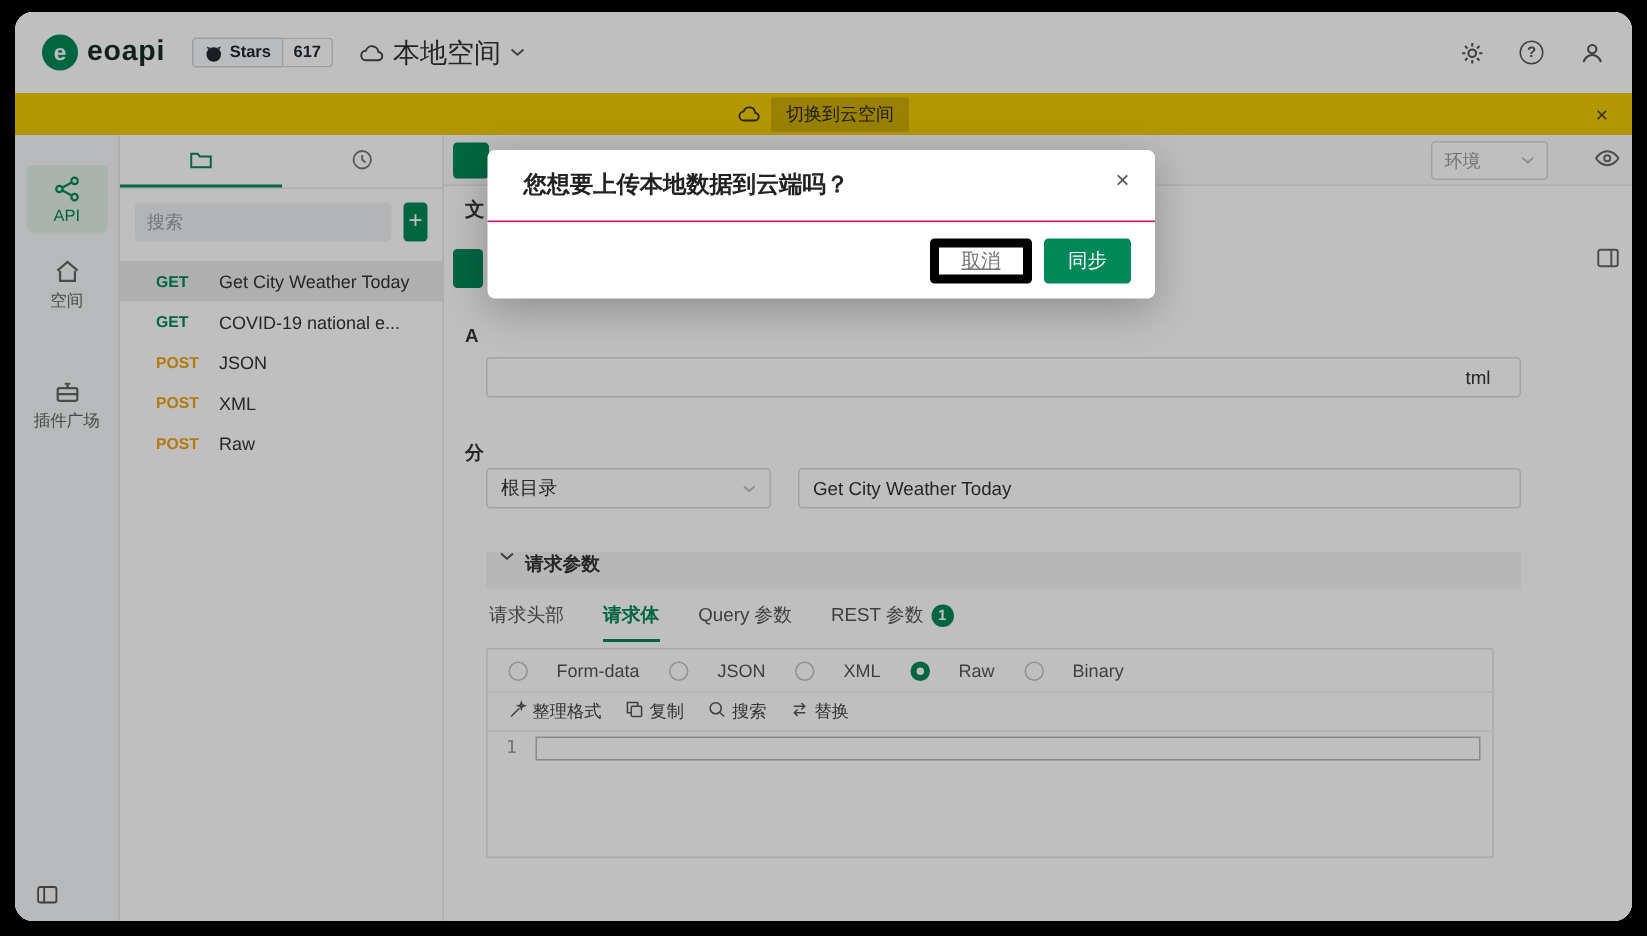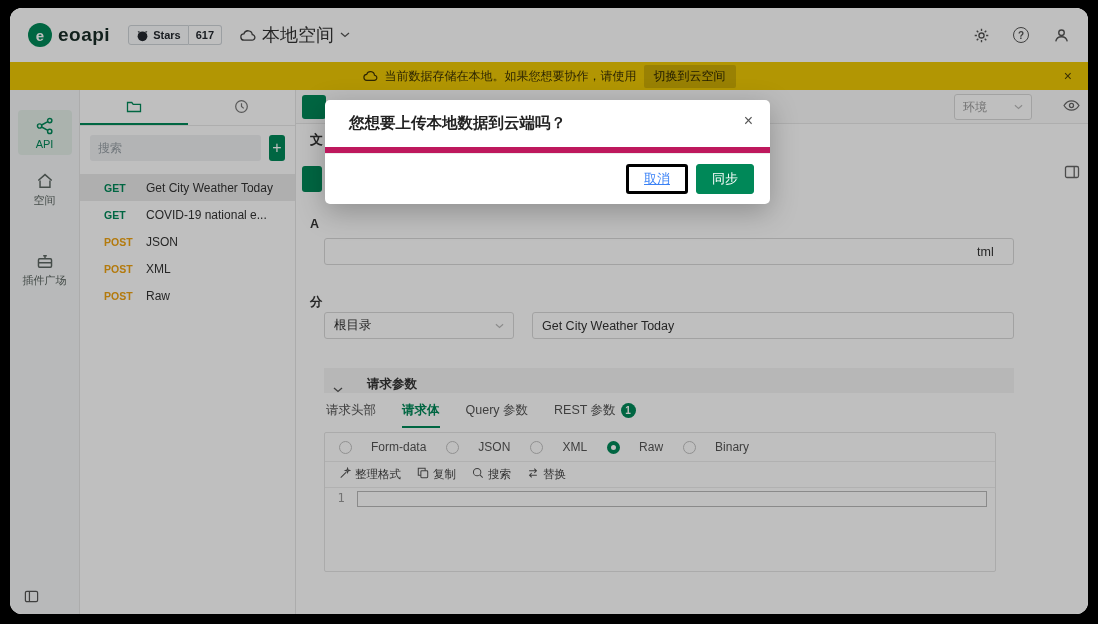--- a/index.html
+++ b/index.html
@@ -80,21 +80,21 @@
     border-radius:3px; background:#fff; font-size:12.5px; color:#333; }
   .url-in span { position:absolute; left:652px; top:6px; }
   .p-grp { position:absolute; left:14px; top:170px; font-size:12.5px; color:#333; font-weight:bold; }
   .grpsel { position:absolute; left:28px; top:188px; width:190px; height:27px; border:1px solid #d9d9d9;
     border-radius:3px; display:flex; align-items:center; justify-content:space-between; padding:0 9px;
     font-size:12.5px; color:#333; cursor:pointer; background:#fff; }
   .grpsel svg { color:#bbb; }
   .name-in { position:absolute; left:236px; top:188px; width:482px; height:27px; border:1px solid #d9d9d9;
     border-radius:3px; padding:0 9px; font-size:12.5px; color:#333; outline:none; }
   .sectbar { position:absolute; left:28px; top:244px; width:690px; height:25px; background:#f4f4f4;
-    display:flex; align-items:flex-end; gap:24px; padding:0 9px; font-size:12.5px; font-weight:bold;
+    display:flex; align-items:flex-start; gap:7px; padding:0 9px; font-size:12.5px; font-weight:bold;
     color:#333; cursor:pointer; }
   .rtabs { position:absolute; left:30px; top:278px; display:flex; align-items:flex-start; gap:26px;
     font-size:12.5px; color:#555; }
   .rtab { padding-bottom:7px; border-bottom:2px solid transparent; cursor:pointer; display:flex; align-items:center; gap:5px; }
   .rtab.active { color:#008858; border-bottom-color:#008858; font-weight:bold; }
   .badge { width:15px; height:15px; border-radius:50%; background:#008858; color:#fff; font-size:10px;
     display:inline-flex; align-items:center; justify-content:center; font-weight:bold; }
   .bodybox { position:absolute; left:28px; top:308px; width:672px; height:140px;
     border:1px solid #e4e4e4; border-radius:2px; display:flex; flex-direction:column; background:#fff; }
   .radios { height:28px; display:flex; align-items:center; gap:20px; padding:0 14px; font-size:12px; color:#555; }
@@ -108,32 +108,32 @@
   .editor { flex:1; display:flex; padding-top:3px; }
   .gutter { width:32px; text-align:center; font-size:12px; color:#999;
     font-family:"DejaVu Sans Mono","Liberation Mono",monospace; }
   .eline { height:16px; flex:1; margin-right:8px; border:1px solid #b9b9b9; background:#fff; cursor:text; }
   .doc-toggle { position:absolute; right:8px; top:40px; color:#666; cursor:pointer; }
 
   
   .mask { position:absolute; inset:0; background:rgba(0,0,0,.25); z-index:40; }
   .modal { position:absolute; left:315px; top:92px; width:445px; background:#fff; border-radius:5px;
     z-index:50; box-shadow:0 8px 28px rgba(0,0,0,.25); }
-  .m-hd { padding:13px 24px; border-bottom:6px solid #be185d; position:relative; }
+  .m-hd { padding:13px 24px; border-bottom:1px solid #be185d; position:relative; }
   .m-title { font-size:15.5px; font-weight:bold; color:#222; }
   .m-x { position:absolute; right:17px; top:12px; font-size:16px; color:#555; cursor:pointer; }
   .m-bd { padding:20px 24px 18px; }
   .m-text { font-size:13.5px; color:#333; line-height:1.4; }
   .alert { margin-top:14px; background:#fffbe6; border:1px solid #ffe58f; border-radius:3px;
     padding:9px 14px; display:flex; align-items:center; gap:9px; font-size:13.5px; color:#4a4a45; }
   .alert-ico { width:15px; height:15px; border-radius:50%; background:#f0b400; color:#fff; font-size:11px;
     font-weight:bold; display:flex; align-items:center; justify-content:center; flex:none; }
   .m-ft { border-top:1px solid #ececec; padding:10px 16px; display:flex; justify-content:flex-end; gap:8px; }
   .btn { height:30px; padding:0 15px; font-size:13px; border-radius:3px; cursor:pointer; }
-  .btn-cancel { background:#fff; border:3px solid #000000; color:#3b82f6;text-decoration:underline; }
+  .btn-cancel { background:#fff; border:6px solid #000000; color:#737373;text-decoration:underline; }
   .btn-ok { background:#008858; border:1px solid #008858; color:#fff; }
 
   svg { display:block; }
 </style>
 </head>
 <body>
 
 <div class="win">
 
   <div class="hdr">
@@ -181,21 +181,20 @@
         </svg>
       </span>
     </div>
   </div>
 
   <div class="banner">
     <div class="banner-mid">
       <svg width="15" height="12" viewBox="0 0 16 13">
         <path d="M4.2 11.2a3.2 3.2 0 01-.3-6.4 4.3 4.3 0 018.4.9 2.7 2.7 0 01-.4 5.5z" fill="none" stroke="#3d3304" stroke-width="1.3"></path>
       </svg>
-      <span>当前数据存储在本地。如果您想要协作，请使用</span>
       <button class="banner-btn">切换到云空间</button>
     </div>
     <span class="banner-x">×</span>
   </div>
 
   <div class="content">
 
     <div class="rail">
       <div class="rail-item active">
         <svg width="18" height="18" viewBox="0 0 16 16">

